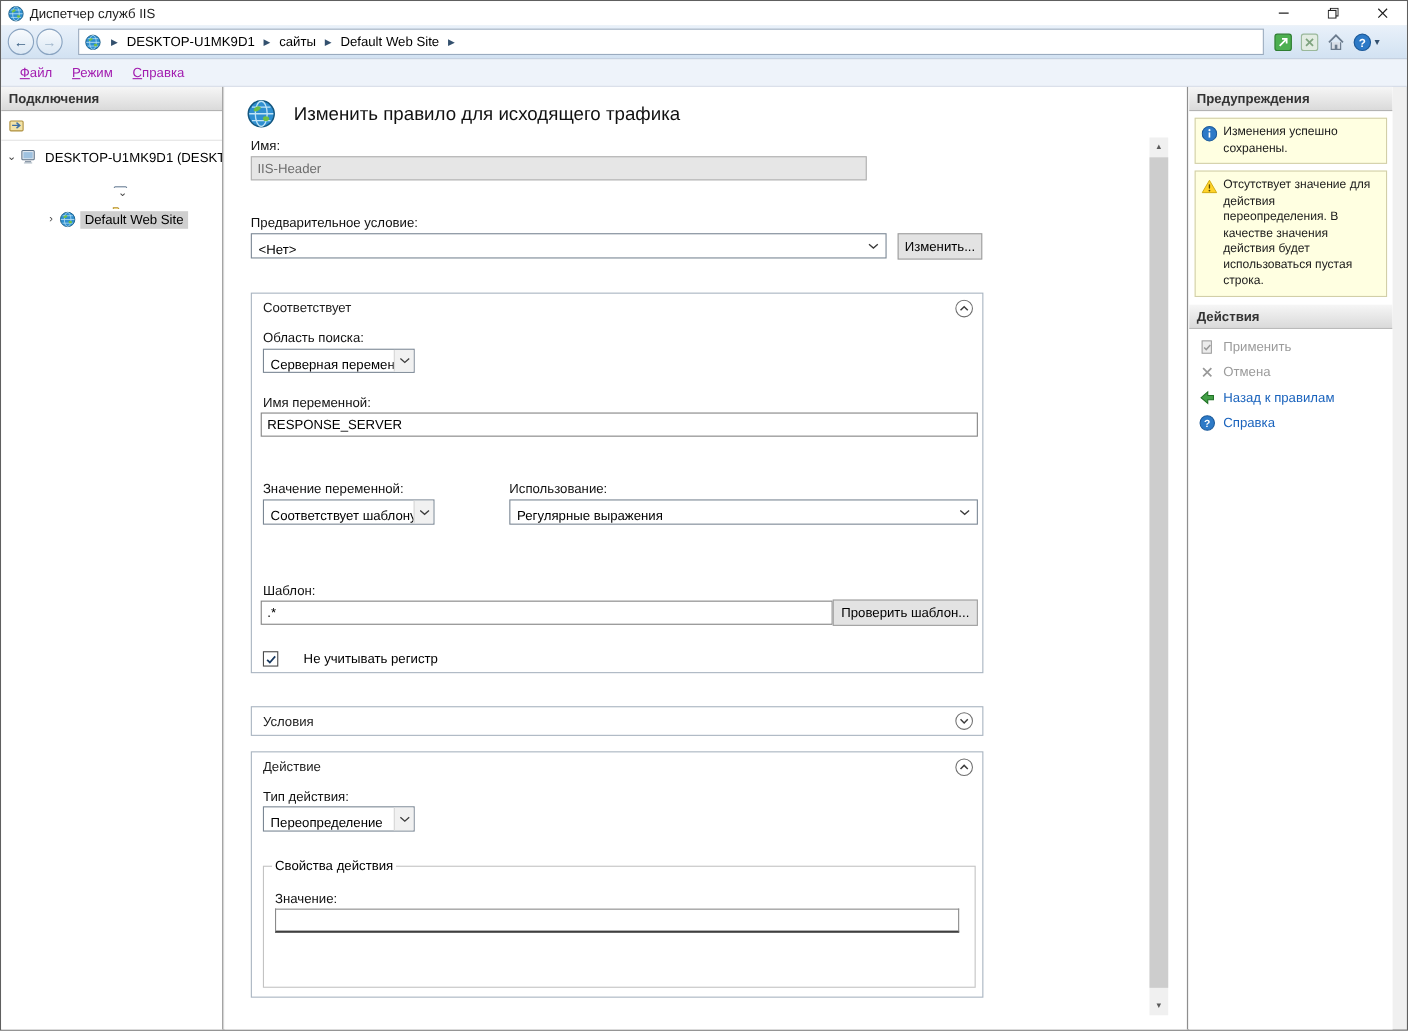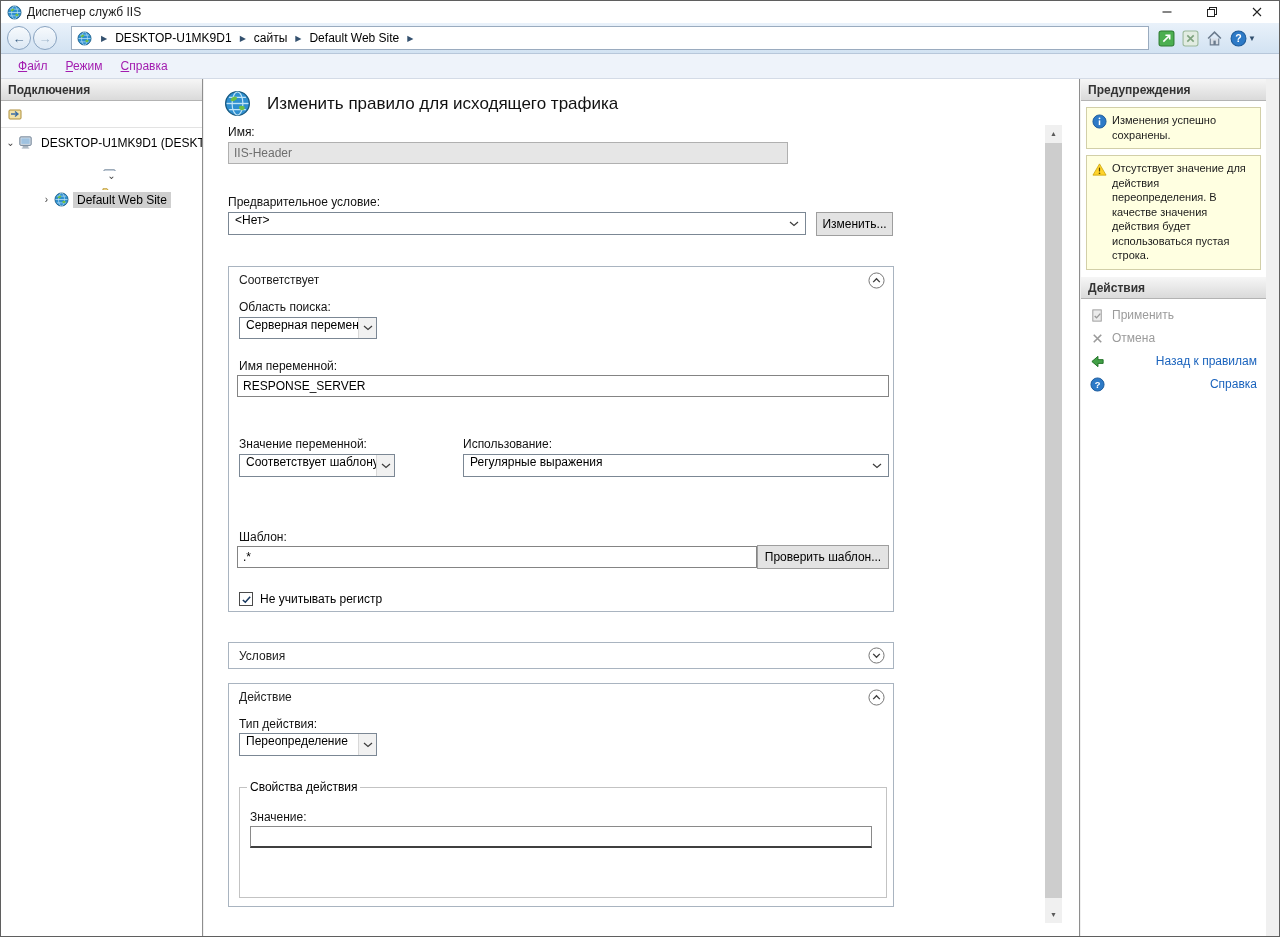--- a/index.html
+++ b/index.html
@@ -52,49 +52,49 @@
   .tree-label.selected { background:#cfcfcf; }
   .ind20 { padding-left:20px;flex-direction:column; } .ind38 { padding-left:38px; } .ind2 { padding-left:2px; }
 
   
   .page-globe { position:absolute; left:20px; top:11px; width:27px; height:27px; }
   .page-title { position:absolute; left:63px; top:15px; font-size:17px; color:#111; }
   .lbl { position:absolute; font-size:12px; color:#111; white-space:nowrap; }
   .textbox { position:absolute; border:1px solid #848484; background:#fff; font:12px "Liberation Sans",sans-serif; padding:0 5px; height:22px; outline:none; }
   .textbox[disabled] { background:#e6e6e6; color:#6e6e6e; border-color:#b0b0b0; }
   .textbox.underline { border:1px solid #8a8a8a; border-bottom:2px solid #3f3f3f; }
-  .combo { position:absolute; border:1px solid #7b8794; background:#fff; display:flex; align-items:flex-start; padding:0 22px 0 6px; height:23px; font-size:12px; white-space:nowrap; overflow:hidden; }
+  .combo { position:absolute; border:1px solid #7b8794; background:#fff; display:flex; align-items:flex-end; padding:0 22px 0 6px; height:23px; font-size:12px; white-space:nowrap; overflow:hidden; }
   .combo .dd { position:absolute; right:6px; top:50%; transform:translateY(-50%); width:10px; height:6px; }
   .combo.small .ddzone { position:absolute; right:0; top:0; bottom:0; width:18px; background:#f1f1f1; border-left:1px solid #d8d8d8; display:flex; align-items:center; justify-content:center; }
   .combo.small .ddzone svg { width:10px; height:6px; }
   .btn { position:absolute; background:#e3e3e3; border:1px solid #9e9e9e; font:12px "Liberation Sans",sans-serif; display:flex; align-items:center; justify-content:center; white-space:nowrap; }
   .groupbox { position:absolute; border:1px solid #a9b4c0; background:#fff; }
   .section-title { position:absolute; left:10px; top:6px; font-size:12px; color:#1c1c1c; }
   .chev { position:absolute; right:8px; top:5px; width:17px; height:17px; }
-  .checkrow { position:absolute; display:flex; align-items:center; gap:7px; font-size:12px; white-space:nowrap; }
+  .checkrow { position:absolute; display:flex; align-items:center; gap:23px; font-size:12px; white-space:nowrap; }
   .checkbox { width:14px; height:14px; border:1px solid #4a4a4a; background:#fff; display:flex; align-items:center; justify-content:center; flex:0 0 14px; }
   .checkbox svg { width:11px; height:11px; }
   fieldset.props { position:absolute; border:1px solid #c3c3c3; margin:0; padding:0; background:#fff; }
   fieldset.props legend { font-size:12px; margin-left:7px; padding:0 3px; }
 
   
   .vscroll { position:absolute; left:841px; top:46px; width:17px; height:798px; background:#f0f0f0; }
   .varrow { position:absolute; left:0; width:17px; height:17px; display:flex; align-items:center; justify-content:center; font-size:7px; color:#5a5a5a; }
   .varrow.up { top:0; } .varrow.down { bottom:0; }
   .vthumb { position:absolute; left:0; top:18px; width:17px; height:755px; background:#cdcdcd; }
 
   
   .alert { margin:6px 5px 0; background:#ffffe1; border:1px solid #d2cfa8; padding:5px 4px 6px 5px; display:flex; gap:5px; font-size:11px; line-height:1.32; color:#1a1a1a; }
   .alert svg { flex:0 0 15px; width:15px; height:15px; margin-top:1px; }
   .actions-header { margin-top:7px; }
   .action-list { padding-top:5px; }
   .action-item { display:flex; align-items:center; gap:7px; padding:4px 9px; font-size:12px; }
   .action-item svg { width:15px; height:15px; flex:0 0 15px; }
   .action-item.disabled { color:#9b9b9b; }
-  .action-item.link { color:#1a63bd;justify-content:space-between; }
+  .action-item.link { color:#1a63bd; }
 </style>
 </head>
 <body>
 
 <svg width="0" height="0" style="position:absolute">
   <defs>
     <symbol id="sym-globe" viewBox="0 0 16 16">
       <circle cx="8" cy="8" r="7" fill="#2f8fd0" stroke="#14567e" stroke-width="0.8"></circle>
       <path d="M1.5 8h13" stroke="#bfe4f7" stroke-width="0.8" fill="none"></path>
       <path d="M3 4.4h10M3 11.6h10" stroke="#bfe4f7" stroke-width="0.7" fill="none"></path>

